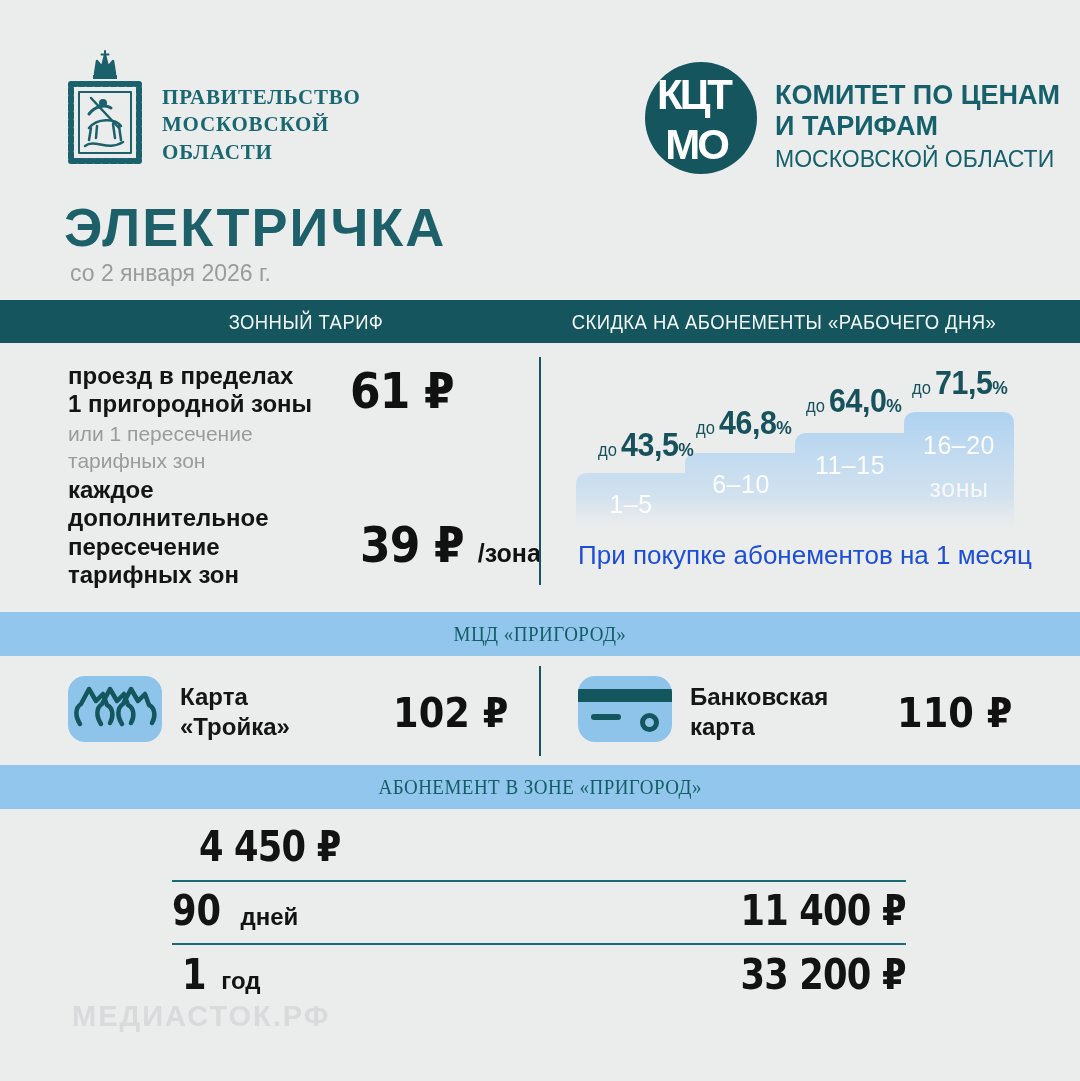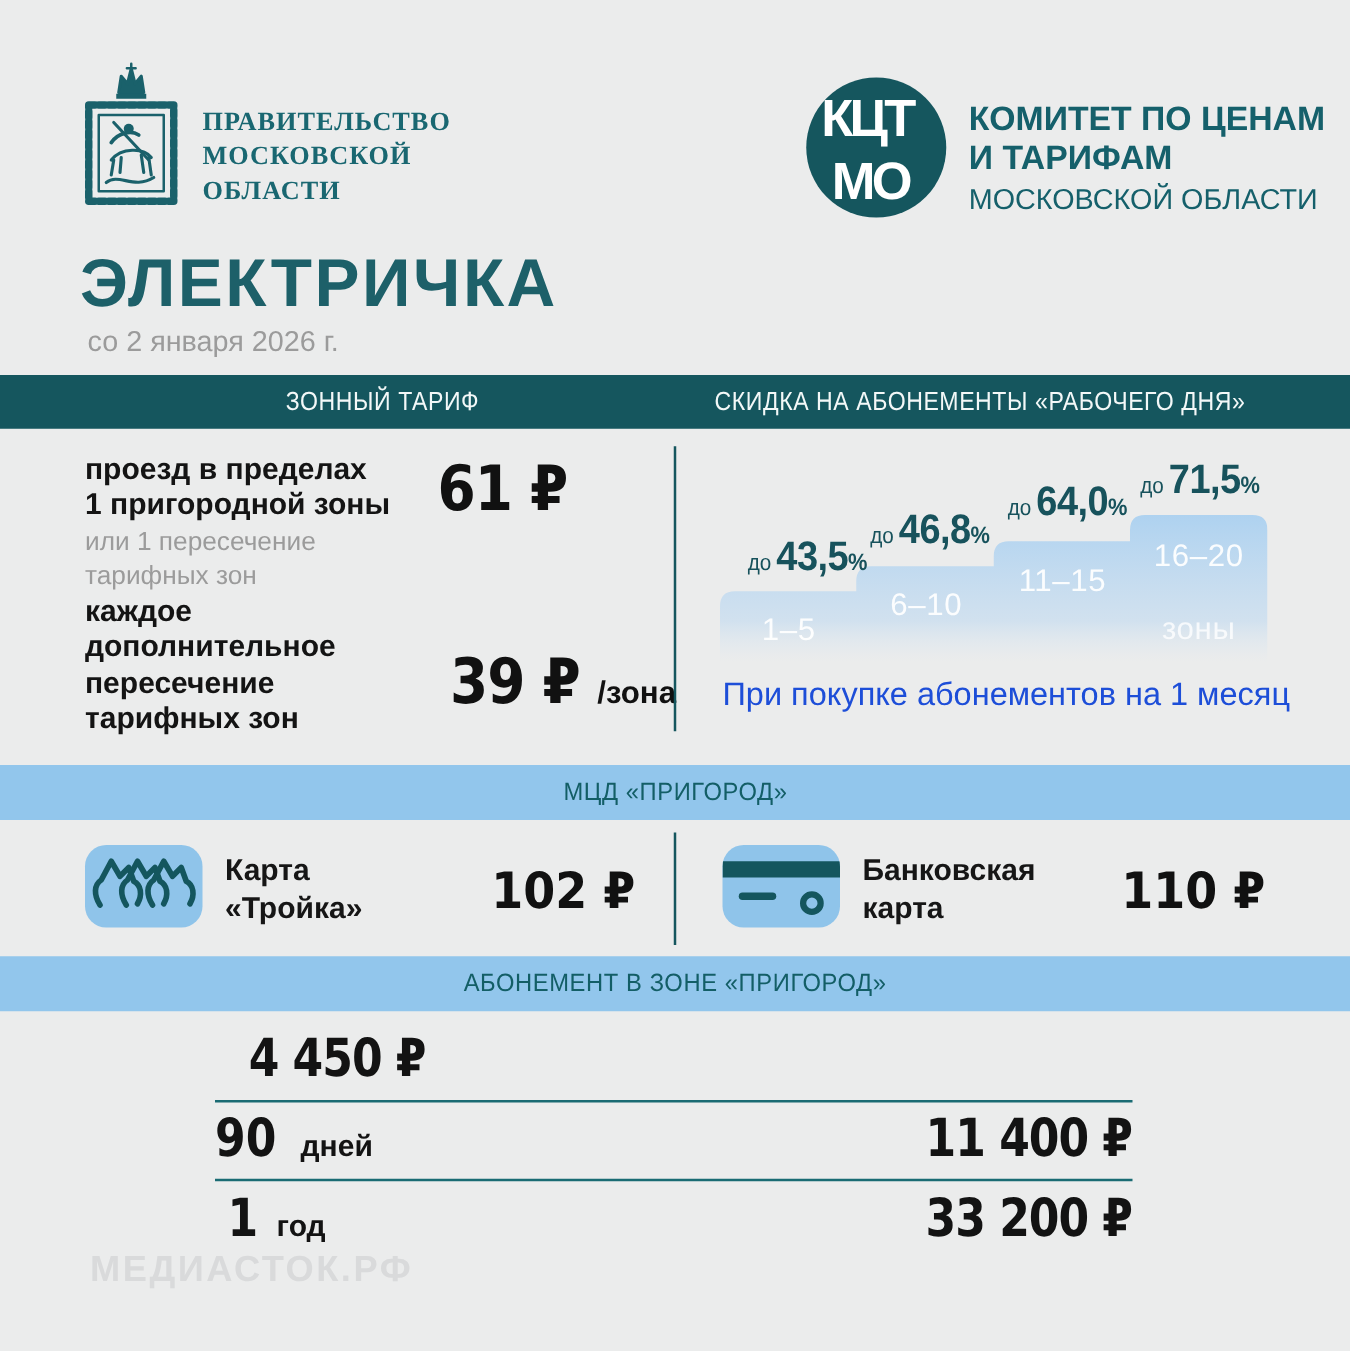--- a/index.html
+++ b/index.html
@@ -34,21 +34,21 @@
 
   
   .zone-label{color:rgba(255,255,255,.93);font-size:25px;text-align:center;width:110px;letter-spacing:.5px;}
   .pct{transform:translateX(-50%) scaleX(.92);white-space:nowrap;color:#17525c;}
   .pct .do{font-size:18px;}
   .pct .val{font-size:33px;font-weight:bold;letter-spacing:-.5px;}
   .pct .sym{font-size:19px;font-weight:bold;}
   .chart-caption{font-size:26px;color:#1d4ed8;}
 
   
-  .band-blue{left:0;width:1080px;height:44px;background:#92c6ec;text-align:center;}
+  .band-blue{left:0;width:1080px;height:44px;background:#92c6ec;text-align:center;font-family:Liberation Serif, serif;}
   .band-blue .hdr{display:inline-block;line-height:44px;color:#135e66;font-size:20px;font-weight:500;transform:scaleX(.95);letter-spacing:.5px;}
 
   
   .card-icon{width:94px;height:66px;border-radius:17px;background:#8fc4ea;}
   .card-label{font-weight:600;font-size:24px;line-height:1.25;color:#161616;}
   .card-price{font-family:"DejaVu Sans",sans-serif;font-weight:600;font-size:40px;color:#111;text-align:right;width:208px;}
   .card-price span{display:inline-block;transform:scaleX(.92);transform-origin:right bottom;}
 
   
   .sub-row{left:172px;width:734px;height:56px;display:flex;justify-content:space-between;align-items:baseline;}
@@ -139,21 +139,21 @@
 </div>
 <div class="abs pct" style="left:960px;top:364px;">
   <span class="do">до</span>
   <span class="val">71,5</span><span class="sym">%</span>
 </div>
 
 <div class="abs zone-label" style="left:576px;top:490px;">1–5</div>
 <div class="abs zone-label" style="left:686px;top:470px;">6–10</div>
 <div class="abs zone-label" style="left:795px;top:451px;">11–15</div>
 <div class="abs zone-label" style="left:904px;top:431px;">16–20</div>
-<div class="abs zone-label" style="left:904px;top:489px;opacity:.85;">зоны</div>
+<div class="abs zone-label" style="left:904px;top:474px;opacity:.85;">зоны</div>
 
 <div class="abs chart-caption" style="left:578px;top:540px;">При покупке абонементов на 1 месяц</div>
 
 <div class="abs band-blue" style="top:612px;">
   <span class="hdr">МЦД «ПРИГОРОД»</span>
 </div>
 
 <div class="abs card-icon" style="left:68px;top:676px;">
   <svg width="94" height="66" viewBox="0 0 94 66">
     <g stroke="#14565e" stroke-width="4.5" fill="none" stroke-linecap="round" stroke-linejoin="round">

